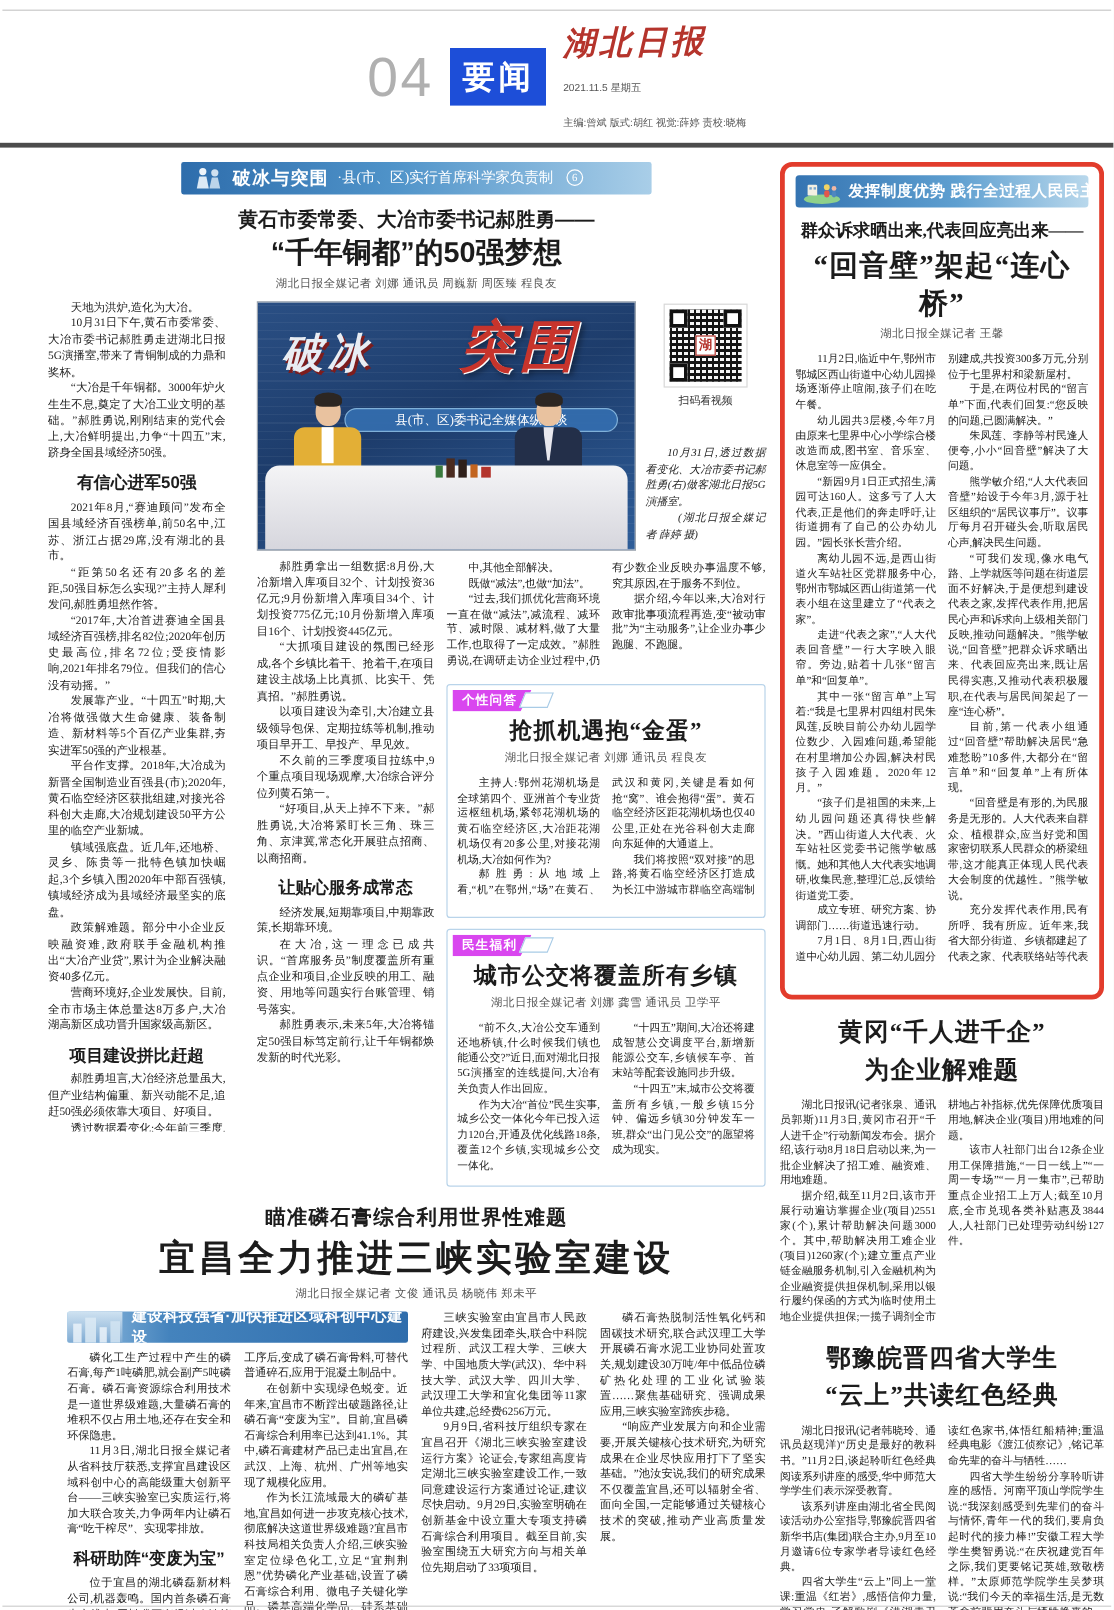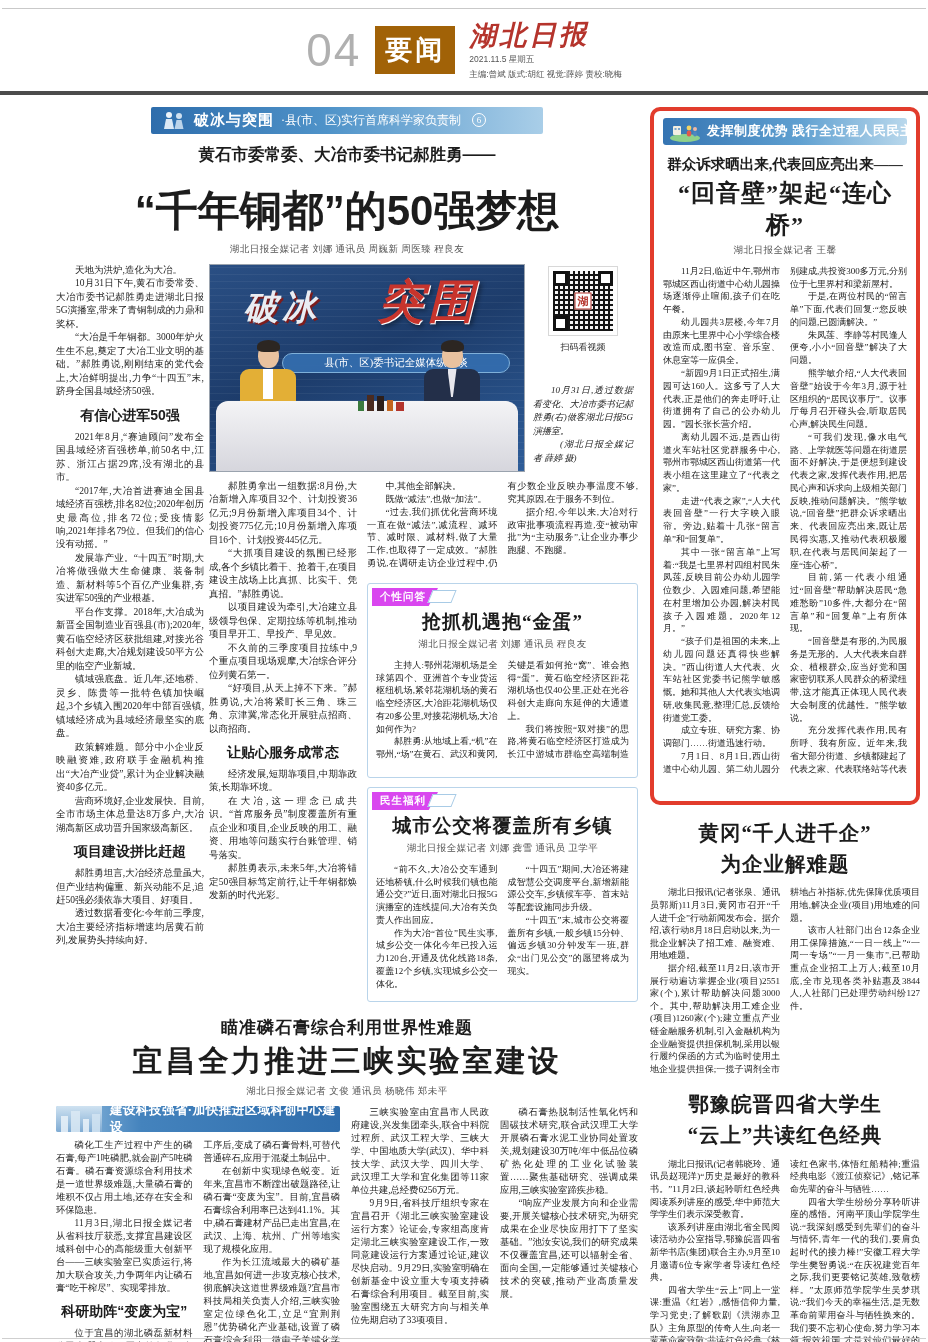--- a/index.html
+++ b/index.html
@@ -9,46 +9,46 @@
     font-family: "Liberation Serif", "DejaVu Serif", serif; color: #1c1c1c;
     overflow: hidden; position: relative;
   }
   .sans { font-family: "Liberation Sans", "DejaVu Sans", sans-serif; }
 
   
   #page-header { padding-top: 8px; }
   .topline { border-top: 1px solid #c9c9c9; margin: 0 2px; }
   .mast { display: flex; justify-content: center; align-items: center; gap: 14px; padding: 10px 0 8px; }
   .pagenum { font-family:"Liberation Sans",sans-serif; font-size: 46px; line-height: 1; color: #b0b0b0; font-weight: 400; letter-spacing: 2px; }
-  .secbox { background:#a16207; color:#fff; font-family:"Liberation Sans",sans-serif; font-weight: bold; font-size: 27px; padding: 6px 10px; letter-spacing: 3px; }
+  .secbox { background:#1d4ed8; color:#fff; font-family:"Liberation Sans",sans-serif; font-weight: bold; font-size: 27px; padding: 6px 10px; letter-spacing: 3px; }
   .mast-right { display:flex; flex-direction:column; line-height:1.2; }
   .paper-logo { color:#b5342c; font-weight: bold; font-size: 27px; font-style: italic; letter-spacing: 3px; transform: rotate(-1deg); }
-  .mast-small { font-size: 8.5px; color:#555; margin-top: 2px; line-height: 1.5; }
+  .mast-small { font-size: 8.5px; color:#555; margin-top: 16px; line-height: 1.5; }
   .thickrule { height: 4px; background:#4c4c4c; margin: 2px 0 0; }
 
   
   #main { display:flex; gap: 12px; padding: 12px 8px 4px 56px; }
   .left-main { width: 582px; flex: none; }
   .right-col { width: 270px; flex: none; }
 
   
   .para { margin: 0; text-indent: 2em; text-align: justify; }
   .subhead { font-family:Liberation Sans, sans-serif; font-weight: bold; text-align: center; margin: 7px 0 5px; font-size: 14px; }
   .byline { text-align:center; font-size: 9.5px; color:#555; margin: 3px 0 8px; letter-spacing: 0.5px; }
   .badge { display:inline-flex; min-width: 14px; height: 14px; border:1px solid #fff; border-radius: 50%;
            align-items:center; justify-content:center; font-size: 9px; margin-left: 4px; flex:none; }
 
   
   .banner1 { width: 392px; height: 27px; margin: 0 auto 10px; display:flex; align-items:center; gap:7px; padding: 0 10px;
              background: linear-gradient(90deg,#2e6dac,#4f93c9 45%,#a9cee8); border-radius: 2px; color:#fff; }
   .banner1 .t1 { font-family:"Liberation Sans",sans-serif; font-weight:bold; font-size: 15px; letter-spacing: 1px; }
   .banner1 .t2 { font-size: 12px; white-space: nowrap; }
   .kicker1 { text-align:center; font-family:"Liberation Sans",sans-serif; font-weight:bold; font-size: 16.5px; }
-  .headline1 { text-align:center; font-family:"Liberation Sans",sans-serif; font-weight: 900; font-size: 42px; margin: 17px 0 4px; }
-  .art1-body { display:flex; gap: 5px; }
+  .headline1 { text-align:center; font-family:"Liberation Sans",sans-serif; font-weight: 900; font-size: 24px; margin: 0 0 4px; }
+  .art1-body { display:flex; gap: 26px; justify-content: flex-end; }
   .colA { width: 148px; flex:none; height: 692px; overflow:hidden; font-size: 9.5px; line-height: 1.42; }
   .art1-main { flex: 1; }
   .photo-row { display:flex; gap: 8px; }
   .photo-side { width: 100px; flex:none; font-size: 9px; line-height: 1.5; }
   .lower-row { display:flex; gap: 10px; margin-top: 8px; }
   .colB { width: 148px; flex:none; height: 460px; overflow:hidden; font-size: 9.5px; line-height: 1.42; }
   .features { flex: 1; }
   .minicols { column-count: 2; column-gap: 10px; column-fill: auto; height: 94px; overflow: hidden; font-size: 9.2px; line-height: 1.4; }
 
   .fbox { border: 1px solid #b9d4ea; border-radius: 3px; padding: 4px 8px 6px; margin-top: 9px; }
@@ -59,21 +59,21 @@
   .fhead { text-align:center; font-weight: 900; font-size: 19px; margin: 3px 0 0; letter-spacing: 1px; }
   .fbody { column-count: 2; column-gap: 10px; column-fill: auto; overflow: hidden; font-size: 9px; line-height: 1.42; }
   #qa-body { height: 112px; }
   #welfare-body { height: 132px; }
 
   
   .studio { width: 316px; height: 208px; position: relative; flex:none; overflow:hidden; border: 1px solid #9aa3ae;
             background: linear-gradient(160deg,#2a4f84 0%,#1d3c6b 45%,#2e5d99 100%); }
   .studio::before { content:""; position:absolute; inset:0;
             background: repeating-linear-gradient(0deg, rgba(255,255,255,.05) 0 1px, transparent 1px 7px); }
-  .s-big1 { position:absolute; top: 20px; left: 34px; font-family:"Liberation Sans",sans-serif; font-weight:900; font-style: italic;
+  .s-big1 { position:absolute; top: 20px; left: 20px; font-family:"Liberation Sans",sans-serif; font-weight:900; font-style: italic;
             font-size: 34px; color:#e9edf3; text-shadow: 2px 2px 0 #7d1d1d; letter-spacing: 4px; }
   .s-big2 { position:absolute; top: 6px; left: 168px; font-family:"Liberation Sans",sans-serif; font-weight:900; font-style: italic;
             font-size: 46px; color:#c7342c; text-shadow: 1px 1px 0 #fff, 3px 3px 5px rgba(0,0,0,.45); letter-spacing: 4px; }
   .s-strip { position:absolute; top: 88px; left: 72px; right: 14px; background: rgba(52,110,175,.92);
              border: 1px solid #7fb0d9; border-radius: 10px; color:#fff; font-size: 10.5px; text-align:center; padding: 2px 0; }
   .s-desk { position:absolute; bottom: 0; left: 6px; right: 6px; height: 70px;
             background: linear-gradient(#f4f4f6,#d6d6dd); border-radius: 12px 12px 0 0; }
   .s-person { position:absolute; width: 56px; bottom: 56px; }
   .s-head { width: 21px; height: 25px; background:#e9c29f; border-radius: 50% 50% 45% 45%; margin: 0 auto; position: relative; }
   .s-head::before { content:""; position:absolute; top:-3px; left:-1px; right:-1px; height: 12px; background:#2c2622; border-radius: 50% 50% 30% 30%; }
@@ -177,20 +177,21 @@
       <div class="headline1">“千年铜都”的50强梦想</div>
       <div class="byline">湖北日报全媒记者 刘娜 通讯员 周巍新 周医臻 程良友</div>
 
       <div class="art1-body">
         <div class="colA">
             <p class="para">天地为洪炉,造化为大冶。</p>
             <p class="para">10月31日下午,黄石市委常委、大冶市委书记郝胜勇走进湖北日报5G演播室,带来了青铜制成的力鼎和奖杯。</p>
             <p class="para">“大冶是千年铜都。3000年炉火生生不息,奠定了大冶工业文明的基础。”郝胜勇说,刚刚结束的党代会上,大冶鲜明提出,力争“十四五”末,跻身全国县域经济50强。</p>
             <div class="subhead">有信心进军50强</div>
             <p class="para">2021年8月,“赛迪顾问”发布全国县域经济百强榜单,前50名中,江苏、浙江占据29席,没有湖北的县市。</p>
+            <p class="para">“距第50名还有20多名的差距,50强目标怎么实现?”主持人犀利发问,郝胜勇坦然作答。</p>
             <p class="para">“2017年,大冶首进赛迪全国县域经济百强榜,排名82位;2020年创历史最高位,排名72位;受疫情影响,2021年排名79位。但我们的信心没有动摇。”</p>
             <p class="para">发展靠产业。“十四五”时期,大冶将做强做大生命健康、装备制造、新材料等5个百亿产业集群,夯实进军50强的产业根基。</p>
             <p class="para">平台作支撑。2018年,大冶成为新晋全国制造业百强县(市);2020年,黄石临空经济区获批组建,对接光谷科创大走廊,大冶规划建设50平方公里的临空产业新城。</p>
             <p class="para">镇域强底盘。近几年,还地桥、灵乡、陈贵等一批特色镇加快崛起,3个乡镇入围2020年中部百强镇,镇域经济成为县域经济最坚实的底盘。</p>
             <p class="para">政策解难题。部分中小企业反映融资难,政府联手金融机构推出“大冶产业贷”,累计为企业解决融资40多亿元。</p>
             <p class="para">营商环境好,企业发展快。目前,全市市场主体总量达8万多户,大冶湖高新区成功晋升国家级高新区。</p>
             <div class="subhead">项目建设拼比赶超</div>
             <p class="para">郝胜勇坦言,大冶经济总量虽大,但产业结构偏重、新兴动能不足,追赶50强必须依靠大项目、好项目。</p>
             <p class="para">透过数据看变化:今年前三季度,大冶主要经济指标增速均居黄石前列,发展势头持续向好。</p>
           </div>

